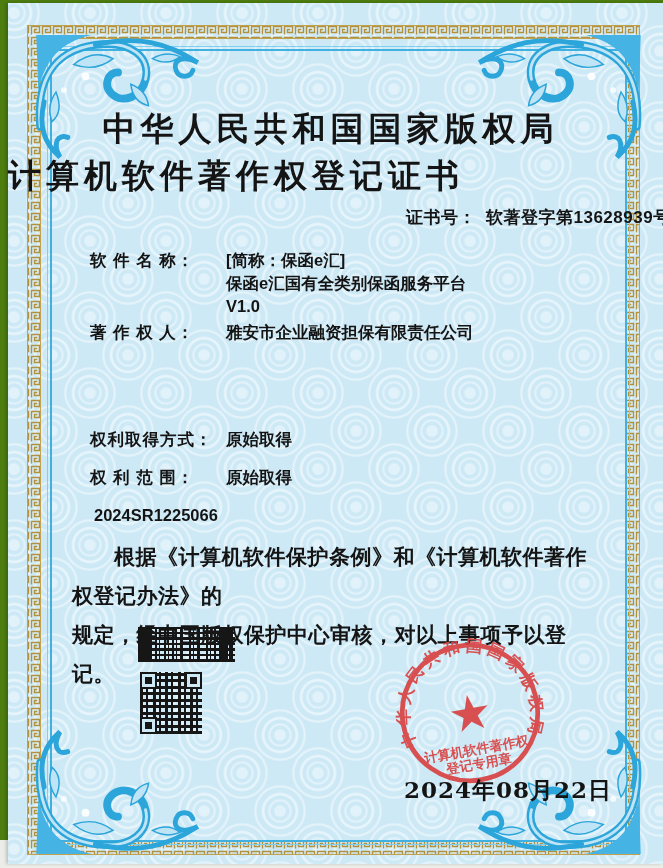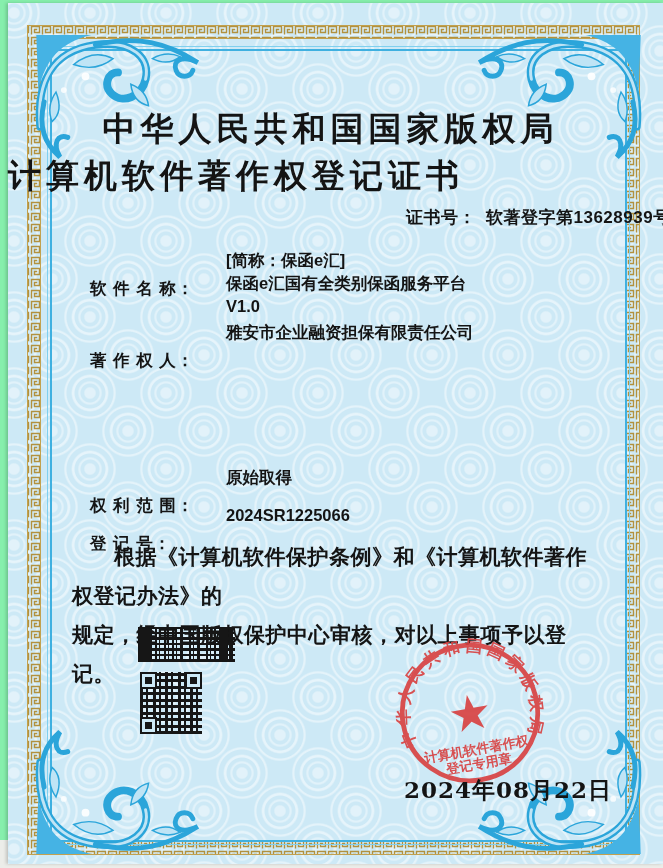--- a/index.html
+++ b/index.html
@@ -1,17 +1,17 @@
 <!DOCTYPE html>
 <html><head>
 <meta charset="utf-8">
 <style>
   html,body{margin:0;padding:0;background:#ecede9;width:663px;height:868px;overflow:hidden;
     font-family:"Liberation Sans",sans-serif;}
-  .stage{position:relative;width:663px;height:840px;background:#86efac;}
+  .stage{position:relative;width:663px;height:840px;background:#4d7c0f;}
   
   .page{position:absolute;left:8px;top:3px;width:655px;height:861px;background:#cde9f6;
     box-shadow:-2px 0 3px rgba(0,0,0,.18);}
   .watermark{position:absolute;inset:0;pointer-events:none;
     background-image:
       radial-gradient(circle, rgba(255,255,255,0) 15px, rgba(255,255,255,.5) 16px, rgba(255,255,255,.5) 17.5px, rgba(255,255,255,0) 19px, rgba(255,255,255,0) 23px, rgba(255,255,255,.45) 24px, rgba(255,255,255,.45) 25px, rgba(255,255,255,0) 26.5px),
       radial-gradient(circle, rgba(255,255,255,.42) 5px, rgba(255,255,255,0) 6.5px, rgba(255,255,255,0) 9px, rgba(255,255,255,.4) 10px, rgba(255,255,255,.4) 11px, rgba(255,255,255,0) 12.5px),
       radial-gradient(circle, rgba(255,255,255,0) 15px, rgba(255,255,255,.5) 16px, rgba(255,255,255,.5) 17.5px, rgba(255,255,255,0) 19px, rgba(255,255,255,0) 23px, rgba(255,255,255,.45) 24px, rgba(255,255,255,.45) 25px, rgba(255,255,255,0) 26.5px),
       radial-gradient(circle, rgba(255,255,255,.42) 5px, rgba(255,255,255,0) 6.5px, rgba(255,255,255,0) 9px, rgba(255,255,255,.4) 10px, rgba(255,255,255,.4) 11px, rgba(255,255,255,0) 12.5px);
     background-size:76px 76px,76px 76px,76px 76px,76px 76px;
@@ -24,21 +24,21 @@
   .corner.tr{right:20px;top:30px;transform:scaleX(-1);}
   .corner.bl{left:26px;bottom:8px;transform:scaleY(-1);}
   .corner.br{right:20px;bottom:8px;transform:scale(-1,-1);}
   
   .txt{color:#141414;font-weight:bold;}
   .title1{position:absolute;left:0;right:10px;top:104px;text-align:center;font-size:33px;letter-spacing:5px;}
   .title2{position:absolute;left:0;right:10px;top:151px;text-align:left;font-size:33px;letter-spacing:5px;}
   .certno{position:absolute;left:398px;top:203px;font-size:17px;letter-spacing:.5px;white-space:nowrap;}
   .certno .lab{margin-right:10px;}
   .row{position:absolute;left:82px;display:flex;font-size:16.5px;line-height:23px;}
-  .row .lab{width:132px;flex:none;letter-spacing:1px;margin-top:28px;}
+  .row .lab{width:132px;flex:none;letter-spacing:1px;}
   .row .val{margin-left:4px;}
   .r-soft{top:246px;}
   .r-owner{top:318px;}
   .r-acq{top:425px;}
   .r-scope{top:463px;}
   .r-reg{top:501px;}
   .statement{position:absolute;left:64px;top:534px;width:528px;font-size:21px;line-height:39px;
     letter-spacing:.5px;}
   .statement .l1{text-indent:2em;}
   
@@ -121,28 +121,31 @@
         <span style="display:block">保函e汇国有全类别保函服务平台</span>
         <span style="display:block">V1.0</span>
       </span>
     </div>
 
     <div class="txt row r-owner">
       <span class="lab">著 作 权 人：</span>
       <span class="val">雅安市企业融资担保有限责任公司</span>
     </div>
 
+    <div class="txt row r-acq">
+      <span class="lab">权利取得方式：</span>
+      <span class="val">原始取得</span>
+    </div>
 
     <div class="txt row r-scope">
       <span class="lab">权 利 范 围：</span>
       <span class="val">原始取得</span>
     </div>
 
     <div class="txt row r-reg">
-      <span class="lab">登  记  号：</span>
       <span class="val">2024SR1225066</span>
     </div>
 
     <div class="txt statement">
       <div class="l1">根据《计算机软件保护条例》和《计算机软件著作权登记办法》的</div>
       <div class="l2">规定，经中国版权保护中心审核，对以上事项予以登记。</div>
     </div>
 
     <div class="barcode"></div>
     <div class="qr">

